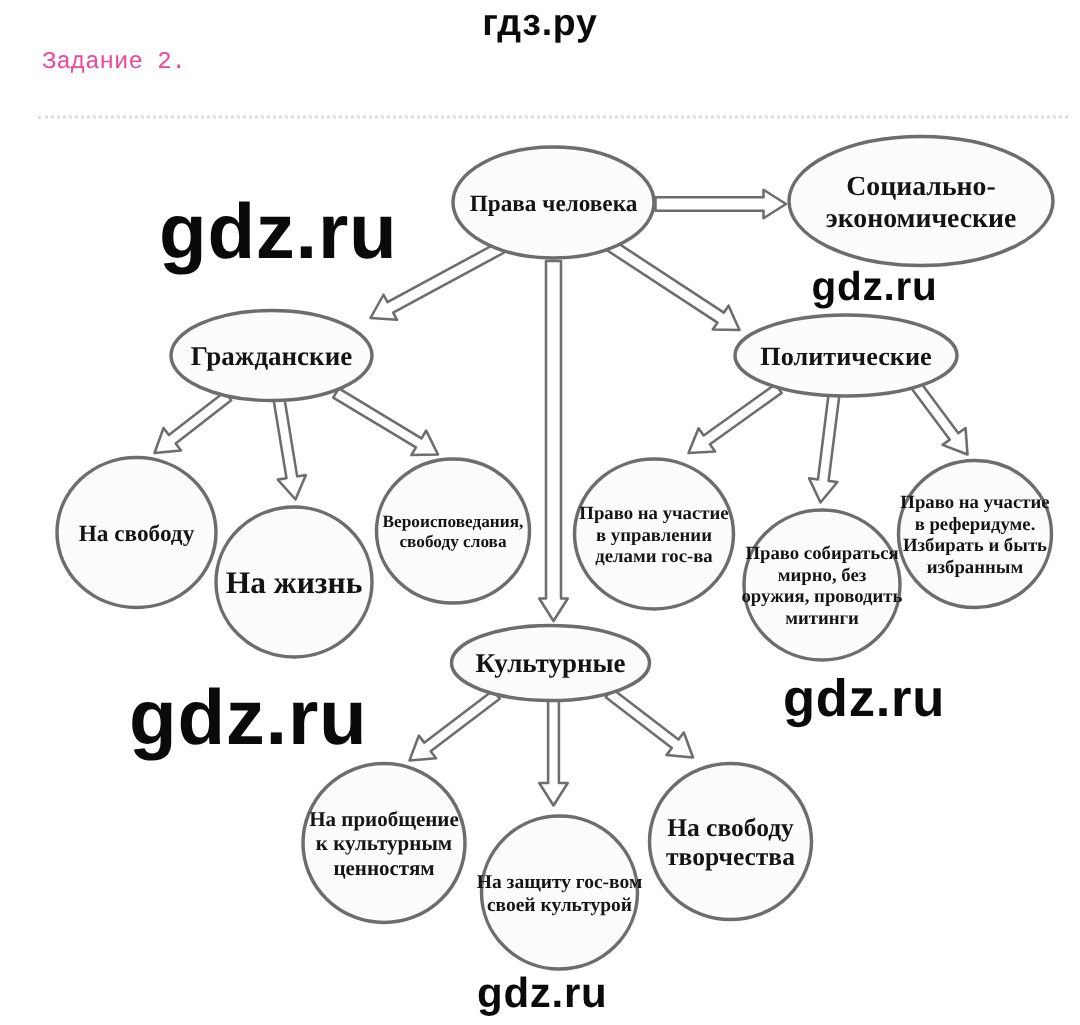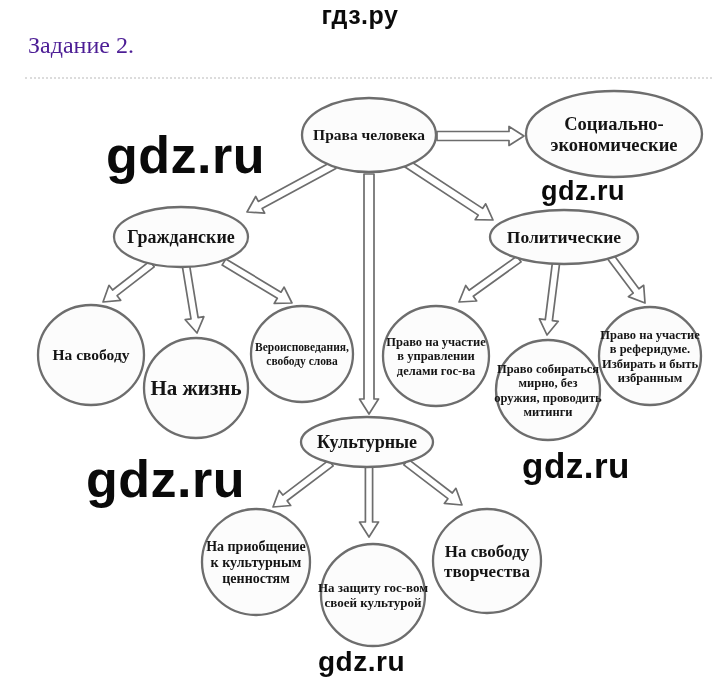--- a/index.html
+++ b/index.html
@@ -6,21 +6,21 @@
   body{
     width:720px;height:683px;position:relative;background:#ffffff;
     font-family:"Liberation Sans",sans-serif;overflow:hidden;
   }
   .site-header{
     position:absolute;left:0;right:0;top:1px;text-align:center;
     font-size:25px;font-weight:bold;color:#0b0b0b;letter-spacing:0.5px;
   }
   .task-label{
     position:absolute;left:28px;top:32px;
-    font-family:Liberation Serif, serif;font-size:24px;color:#4c1d95;
+    font-family:Liberation Mono, monospace;font-size:16px;color:#ec4899;
   }
   .dotted-rule{
     position:absolute;left:25px;right:8px;top:77px;height:0;
     border-top:2px dotted #dcdcdc;
   }
   .wm{
     position:absolute;font-weight:bold;color:#0a0a0a;letter-spacing:0.5px;
     font-family:"Liberation Sans",sans-serif;line-height:1;white-space:nowrap;
   }
   .wm1{left:106px;top:129px;font-size:52px;}

